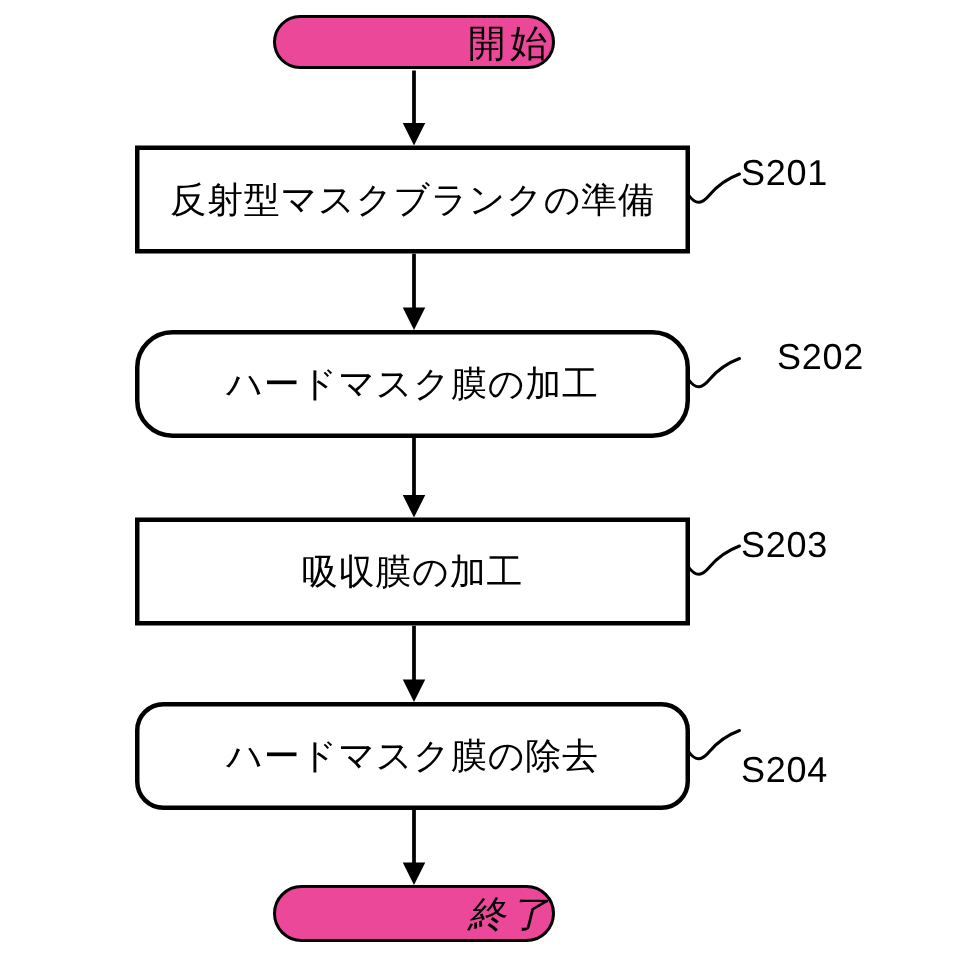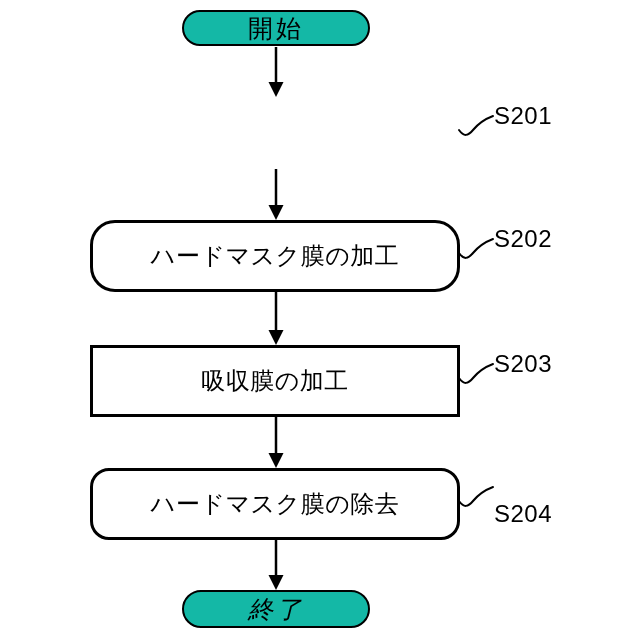--- a/index.html
+++ b/index.html
@@ -22,24 +22,24 @@
     top: 0;
     width: 640px;
     height: 640px;
     pointer-events: none;
   }
   .terminal {
     position: absolute;
     box-sizing: border-box;
     border: 2px solid #000000;
     border-radius: 19px;
-    background: #14b8a6;
+    background: #ec4899;
     display: flex;
     align-items: center;
-    justify-content: center;
+    justify-content: flex-end;
     font-size: 25px;
     letter-spacing: 3px;
   }
   .terminal.start {
     left: 182px;
     top: 10px;
     width: 188px;
     height: 36px;
   }
   .terminal.end {
@@ -69,21 +69,21 @@
   .box-3 { top: 345px; }
   .box-4 { top: 468px; border-radius: 19px; }
   .step-id {
     position: absolute;
     left: 494px;
     font-size: 24px;
     line-height: 26px;
     letter-spacing: 0.5px;
   }
   .sid-1 { top: 103px; }
-  .sid-2 { top: 226px; }
+  .sid-2 { top: 226px; margin-left: 24px; }
   .sid-3 { top: 351px; }
   .sid-4 { top: 501px; }
 </style>
 </head>
 <body>
 
 <div class="canvas">
 
   <svg class="overlay" viewBox="0 0 640 640" aria-hidden="true">
 
@@ -111,20 +111,23 @@
     <path d="M459,130 c5,7 9,6 14,0 c5,-6 12,-11 20,-14" fill="none" stroke="#000" stroke-width="2" stroke-linecap="round"></path>
     <path d="M459,253 c5,7 9,6 14,0 c5,-6 12,-11 20,-14" fill="none" stroke="#000" stroke-width="2" stroke-linecap="round"></path>
     <path d="M459,378 c5,7 9,6 14,0 c5,-6 12,-11 20,-14" fill="none" stroke="#000" stroke-width="2" stroke-linecap="round"></path>
     <path d="M459,501 c5,7 9,6 14,0 c5,-6 12,-11 20,-14" fill="none" stroke="#000" stroke-width="2" stroke-linecap="round"></path>
   </svg>
 
   <div class="terminal start">
     <span>開始</span>
   </div>
 
+  <div class="process-box box-1">
+    <span>反射型マスクブランクの準備</span>
+  </div>
   <div class="step-id sid-1">S201</div>
 
   <div class="process-box box-2">
     <span>ハードマスク膜の加工</span>
   </div>
   <div class="step-id sid-2">S202</div>
 
   <div class="process-box box-3">
     <span>吸収膜の加工</span>
   </div>

